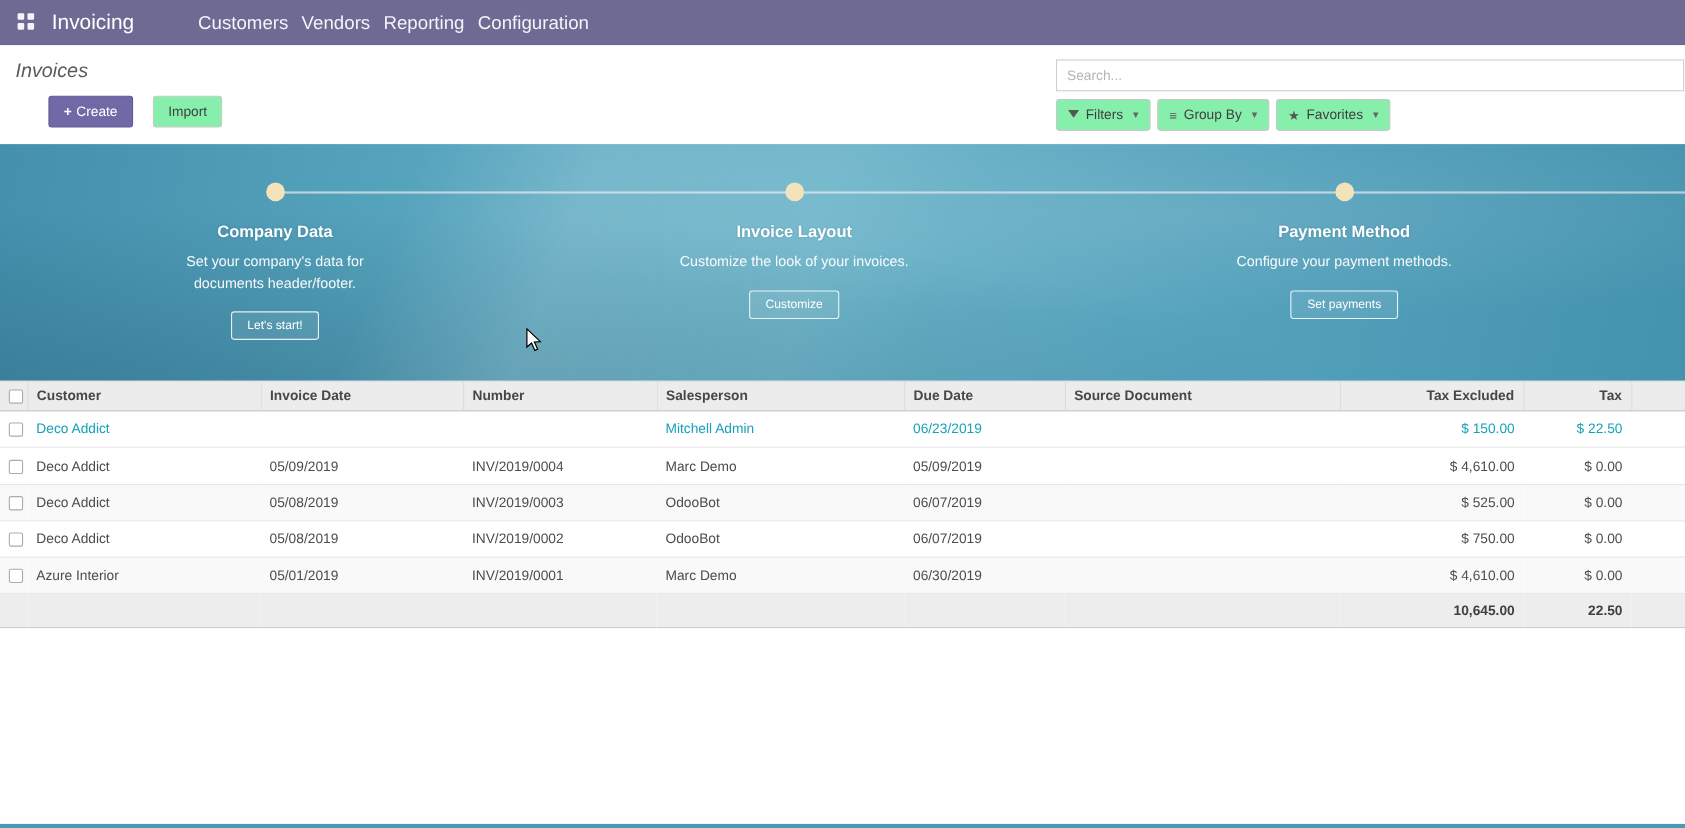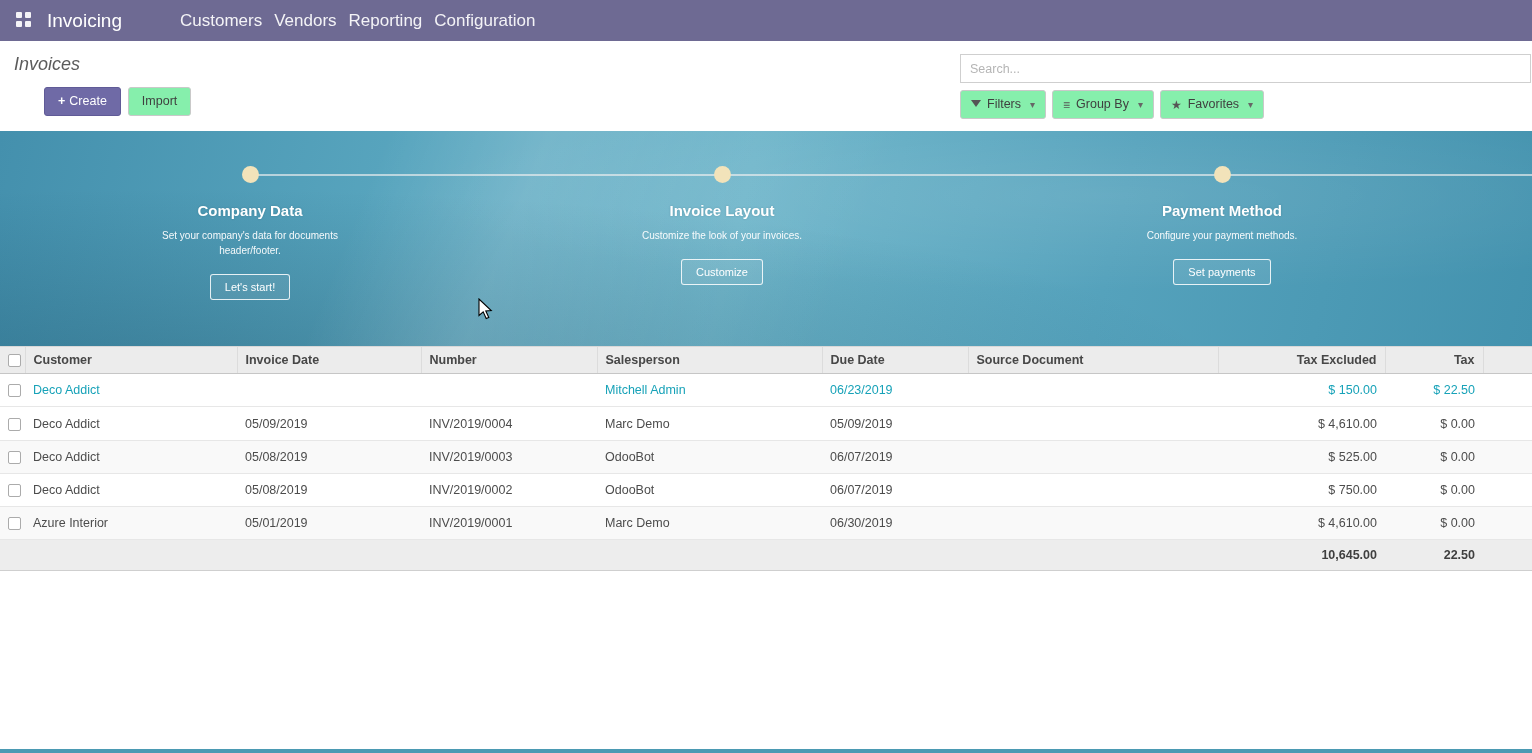--- a/index.html
+++ b/index.html
@@ -36,21 +36,21 @@
   .nav-menu span { cursor: pointer; }
 
   
   .control-panel {
     height: 90px;
     display: flex;
     justify-content: space-between;
     padding: 13px 0 0 14px;
   }
   .cp-title { font-size: 18px; color: #5b5b5b; margin-bottom: 12px; font-style: italic; }
-  .cp-buttons { display: flex; gap: 7px; padding-left: 30px; }
+  .cp-buttons { display: flex; gap: 18px; padding-left: 30px; }
   .btn {
     font-size: 12.5px;
     padding: 6px 13px;
     border: 1px solid #c9c9c9;
     background: #86efac;
     color: #3f3f3f;
     border-radius: 3px;
     cursor: pointer;
     line-height: 1.2;
     white-space: nowrap;
@@ -116,21 +116,21 @@
   .ob-step-1 { left: 250px; }
   .ob-step-2 { left: 722px; }
   .ob-step-3 { left: 1222px; }
   .ob-dot {
     width: 17px; height: 17px;
     border-radius: 50%;
     background: #f2e3ba;
     margin: 0 auto 19px auto;
   }
   .ob-title { font-size: 15px; font-weight: bold; margin-bottom: 9px; color: #fff; text-shadow: 0 0 2px rgba(0,60,80,.25); }
-  .ob-desc { font-size: 10px; line-height: 1.5; width: 212px; margin: 0 auto 16px auto; color: rgba(255,255,255,.95); }
+  .ob-desc { font-size: 13px; line-height: 1.5; width: 212px; margin: 0 auto 16px auto; color: rgba(255,255,255,.95); }
   .ob-btn {
     background: rgba(255,255,255,.08);
     border: 1px solid rgba(255,255,255,.85);
     color: #fff;
     font-size: 11px;
     padding: 6px 14px;
     border-radius: 3px;
     cursor: pointer;
   }
 

